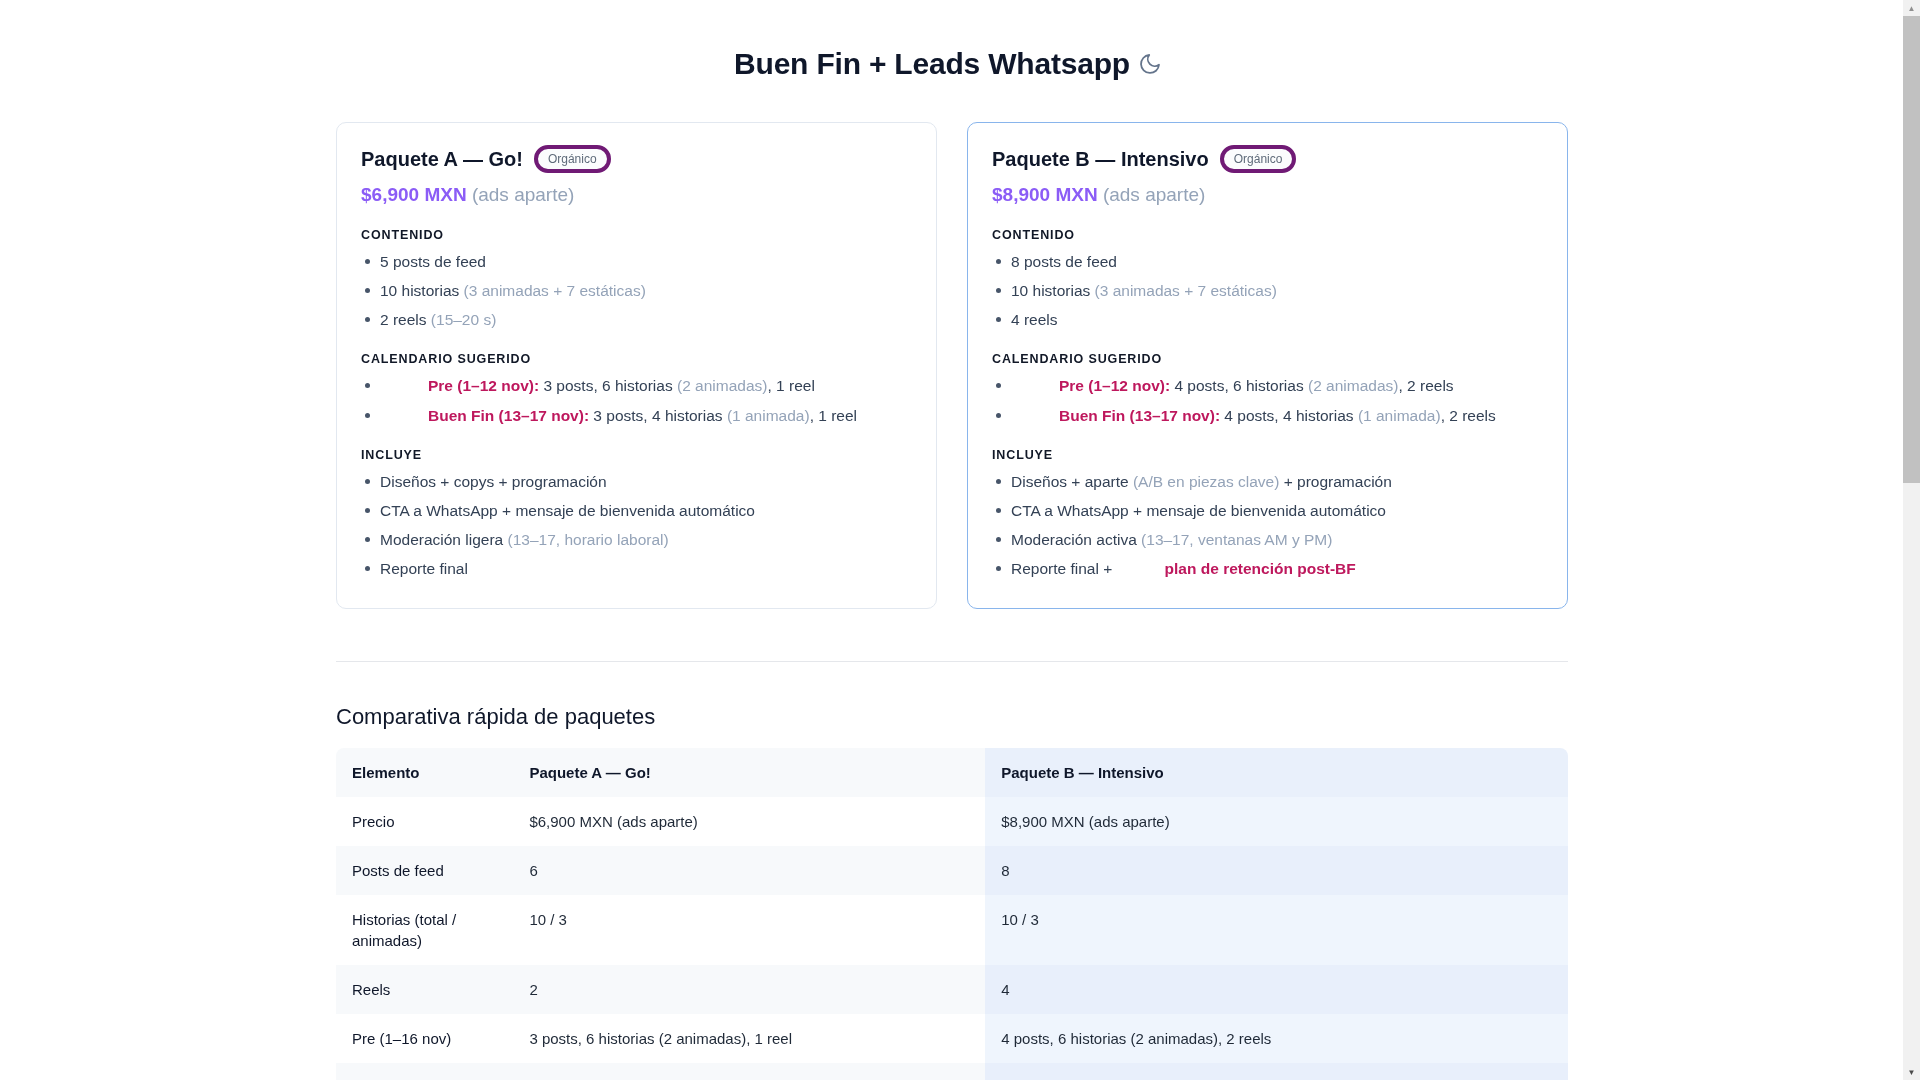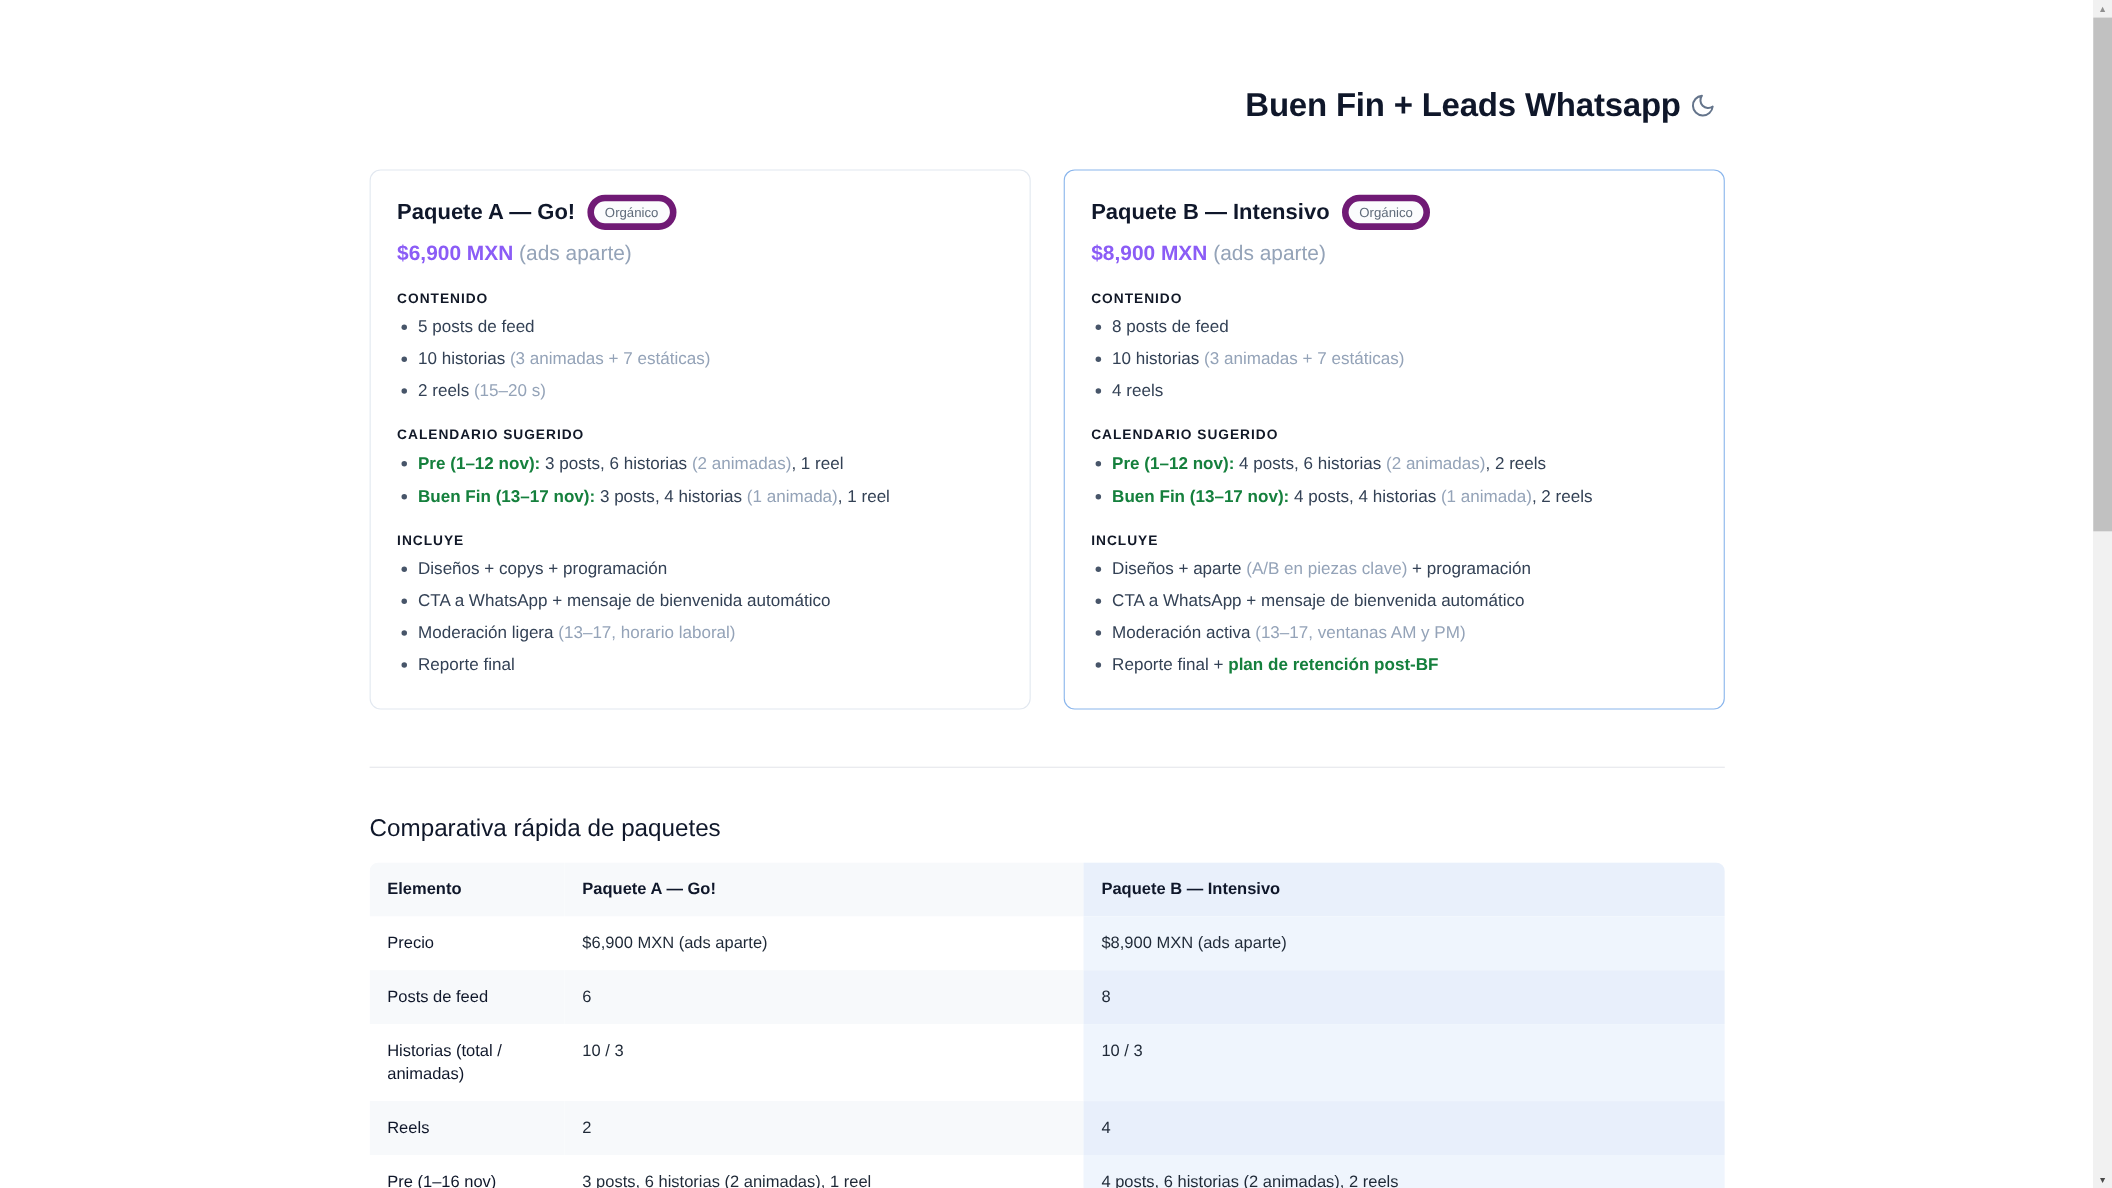--- a/index.html
+++ b/index.html
@@ -4,43 +4,43 @@
 <style>
   * { box-sizing: border-box; }
   html,body { margin:0; padding:0; }
   body {
     width:1920px; height:1080px; overflow:hidden; background:#ffffff;
     font-family:"Liberation Sans","DejaVu Sans",sans-serif; color:#334155;
   }
   .container { width:1232px; margin-left:336px; padding-top:44px; }
 
   
-  .topbar { display:flex; justify-content:flex-end; align-items:center;margin-top:32px; }
+  .topbar { display:flex; justify-content:center; align-items:center; }
   .page-title { font-size:30px; font-weight:700; color:#0f172a; margin:0; letter-spacing:-0.2px; }
   .theme-btn { width:40px; height:40px; border:none; background:transparent; cursor:pointer;
     display:flex; align-items:center; justify-content:center; padding:0; }
 
   
   .cards { display:flex; gap:30px; margin-top:38px; align-items:stretch; }
   .card { flex:1 1 0; border:1px solid #e2e8f0; border-radius:10px; background:#fff; padding:22px 24px 20px; }
   .card.highlight { border:1.5px solid #89b5ec; }
   .card-head { display:flex; align-items:center; gap:11px; }
   .card-title { font-size:20px; font-weight:700; color:#0f172a; margin:0; }
-  .badge { font-size:12px; color:#5f6b7a; border:6px solid #701a75; border-radius:999px;
+  .badge { font-size:12px; color:#5f6b7a; border:4px solid #701a75; border-radius:999px;
     padding:3px 10px; background:#fbfcfd; white-space:nowrap; }
   .price { margin:11px 0 0; font-size:19px; color:#94a3b8; }
   .price strong { color:#8b5cf6; font-weight:700; }
   .sec-label { margin:22px 0 10px; font-size:12.5px; font-weight:700; letter-spacing:0.07em; color:#111827; }
   ul.bullets { list-style:none; margin:0; padding:0; }
   ul.bullets li { position:relative; padding-left:19px; font-size:15.5px; line-height:1.3;
     margin-bottom:9px; color:#334155; }
   ul.bullets li::before { content:""; position:absolute; left:4px; top:7px; width:5px; height:5px;
     border-radius:50%; background:#475569; }
   .seg-m { color:#94a3b8; }
-  .seg-b { font-weight:700; color:#15803d; }
+  .seg-b { font-weight:700; color:#be185d;margin-left:48px; }
 
   
   hr.divider { border:none; border-top:1px solid #e5e7eb; margin:52px 0 0; }
   .section-title { font-size:22px; font-weight:400; color:#0f172a; margin:42px 0 18px; }
   .table { border-radius:8px 8px 0 0; overflow:hidden; font-size:15px; }
   .row { display:flex; }
   .cell { padding:14px 16px; line-height:1.4; }
   .c1 { width:14.4%; font-weight:400; color:#0f172a; }
   .c2 { width:38.3%; color:#1f2937; }
   .c3 { width:47.3%; color:#1f2937; background:#eff5fd; }

